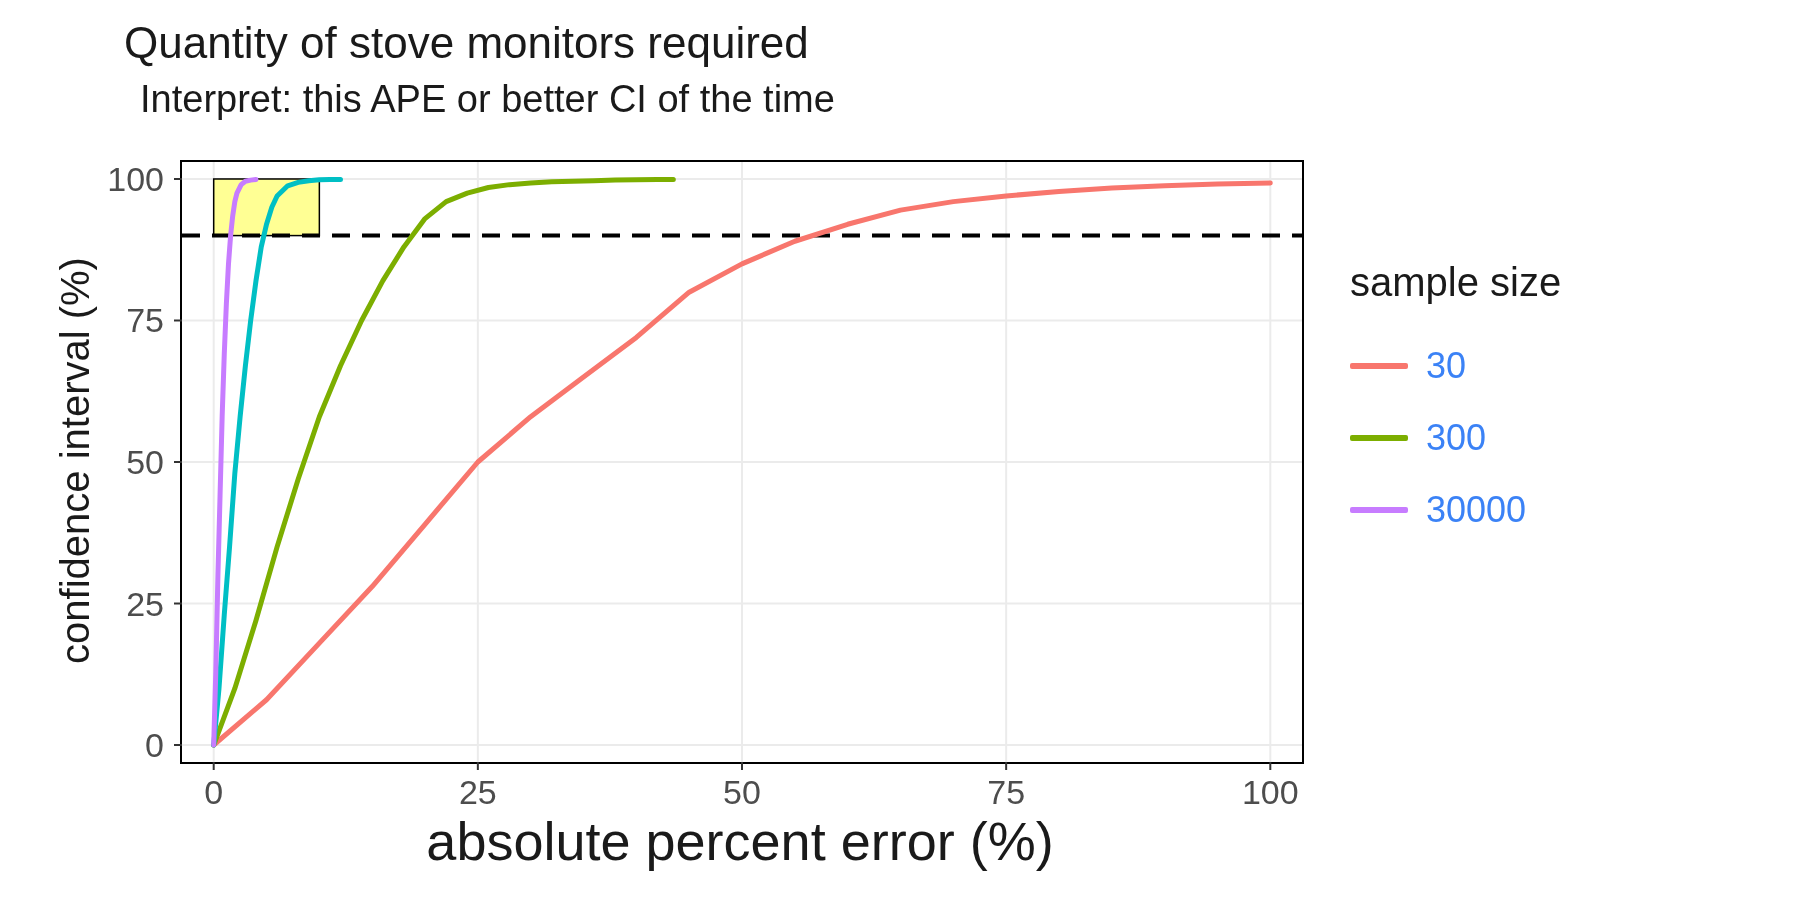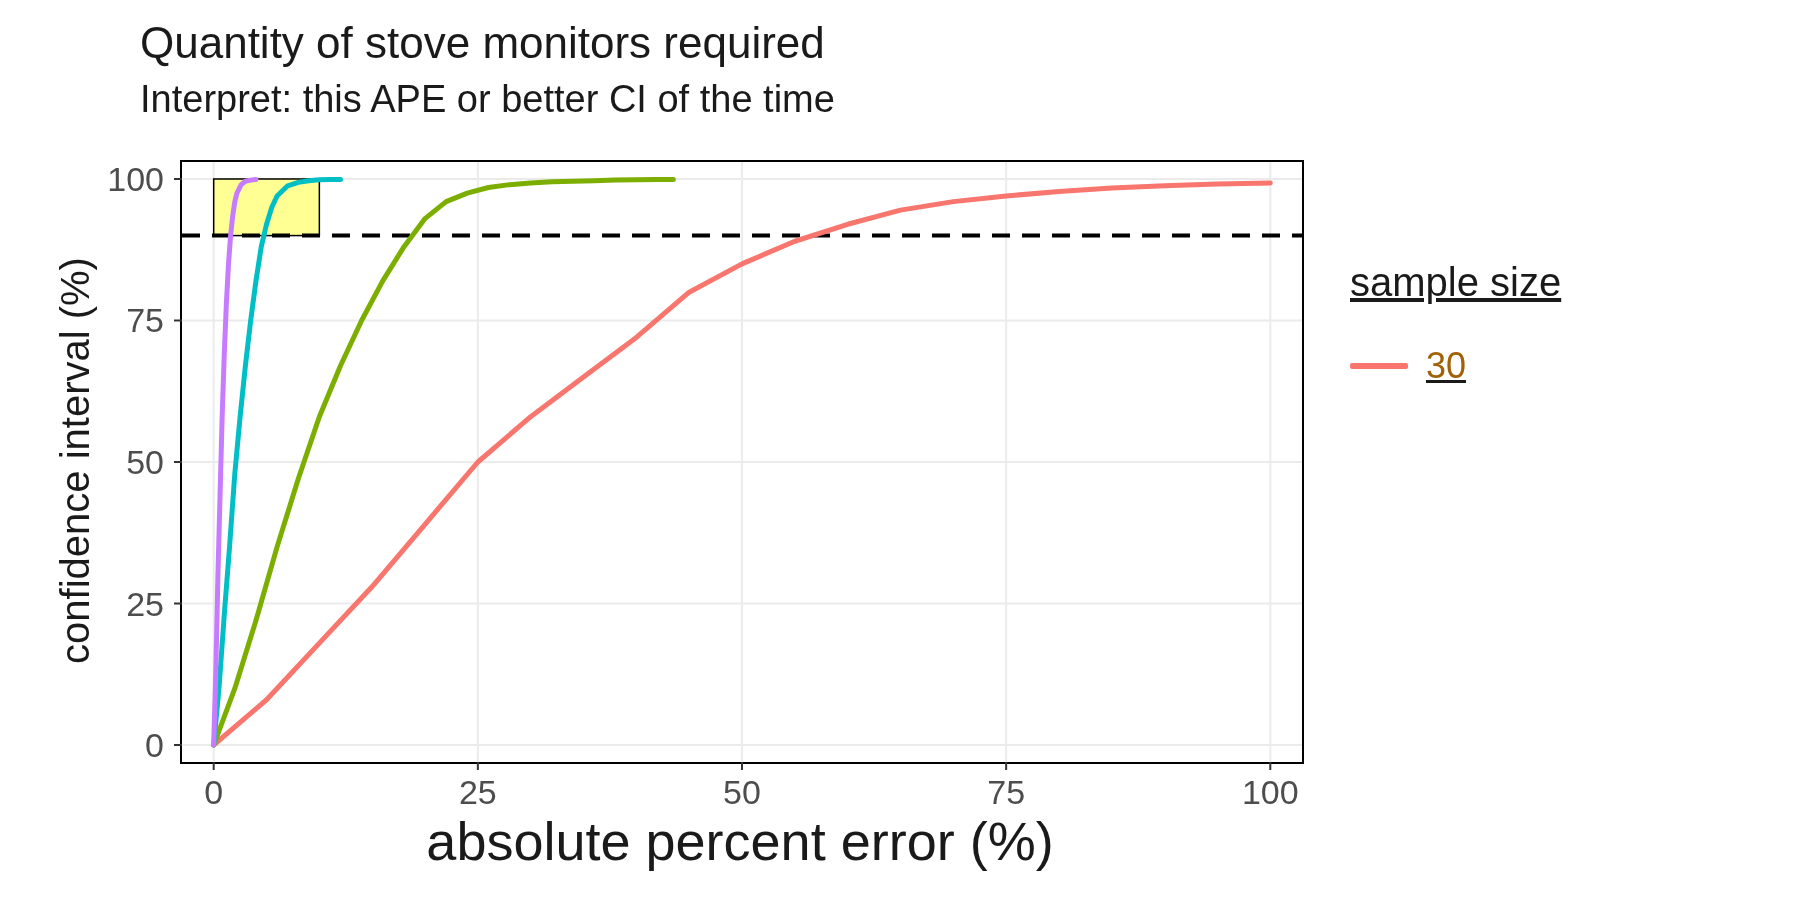--- a/index.html
+++ b/index.html
@@ -13,21 +13,21 @@
   }
   .chart-wrap {
     position: absolute;
     left: 0;
     top: 0;
     width: 1800px;
     height: 900px;
   }
   .title {
     position: absolute;
-    left: 140px;
+    left: 124px;
     top: 18px;
     font-size: 44px;
     font-weight: 400;
   }
   .subtitle {
     position: absolute;
     left: 140px;
     top: 78px;
     font-size: 38px;
     font-weight: 400;
@@ -84,33 +84,32 @@
   .y-axis-title span {
     transform: rotate(-90deg);
     white-space: nowrap;
     font-size: 40px;
   }
   .legend {
     position: absolute;
     left: 1350px;
     top: 260px;
     font-size: 40px;
-    text-decoration: underline;
   }
   .legend-title {
     font-size: 40px;
     margin-bottom: 40px;
   }
   .legend-item {
     display: flex;
     align-items: center;
     gap: 18px;
     margin: 30px 0;
     font-size: 36px;
-    color: #a16207;
+    color: #3b82f6;
   }
   .legend-swatch {
     width: 58px;
     height: 6px;
     border-radius: 2px;
   }
 </style>
 </head>
 <body>
 
@@ -165,16 +164,24 @@
   </div>
   <div class="x-axis-title">absolute percent error (%)</div>
 
   <div class="legend">
     <div class="legend-title">sample size</div>
     <div id="legend-items">
         <div class="legend-item">
           <div class="legend-swatch" style="background: rgb(248, 118, 109);"></div>
           <span>30</span>
         </div>
+        <div class="legend-item">
+          <div class="legend-swatch" style="background: rgb(124, 174, 0);"></div>
+          <span>300</span>
+        </div>
+        <div class="legend-item">
+          <div class="legend-swatch" style="background: rgb(199, 124, 255);"></div>
+          <span>30000</span>
+        </div>
       </div>
   </div>
 
 </div>
 
 </body></html>

